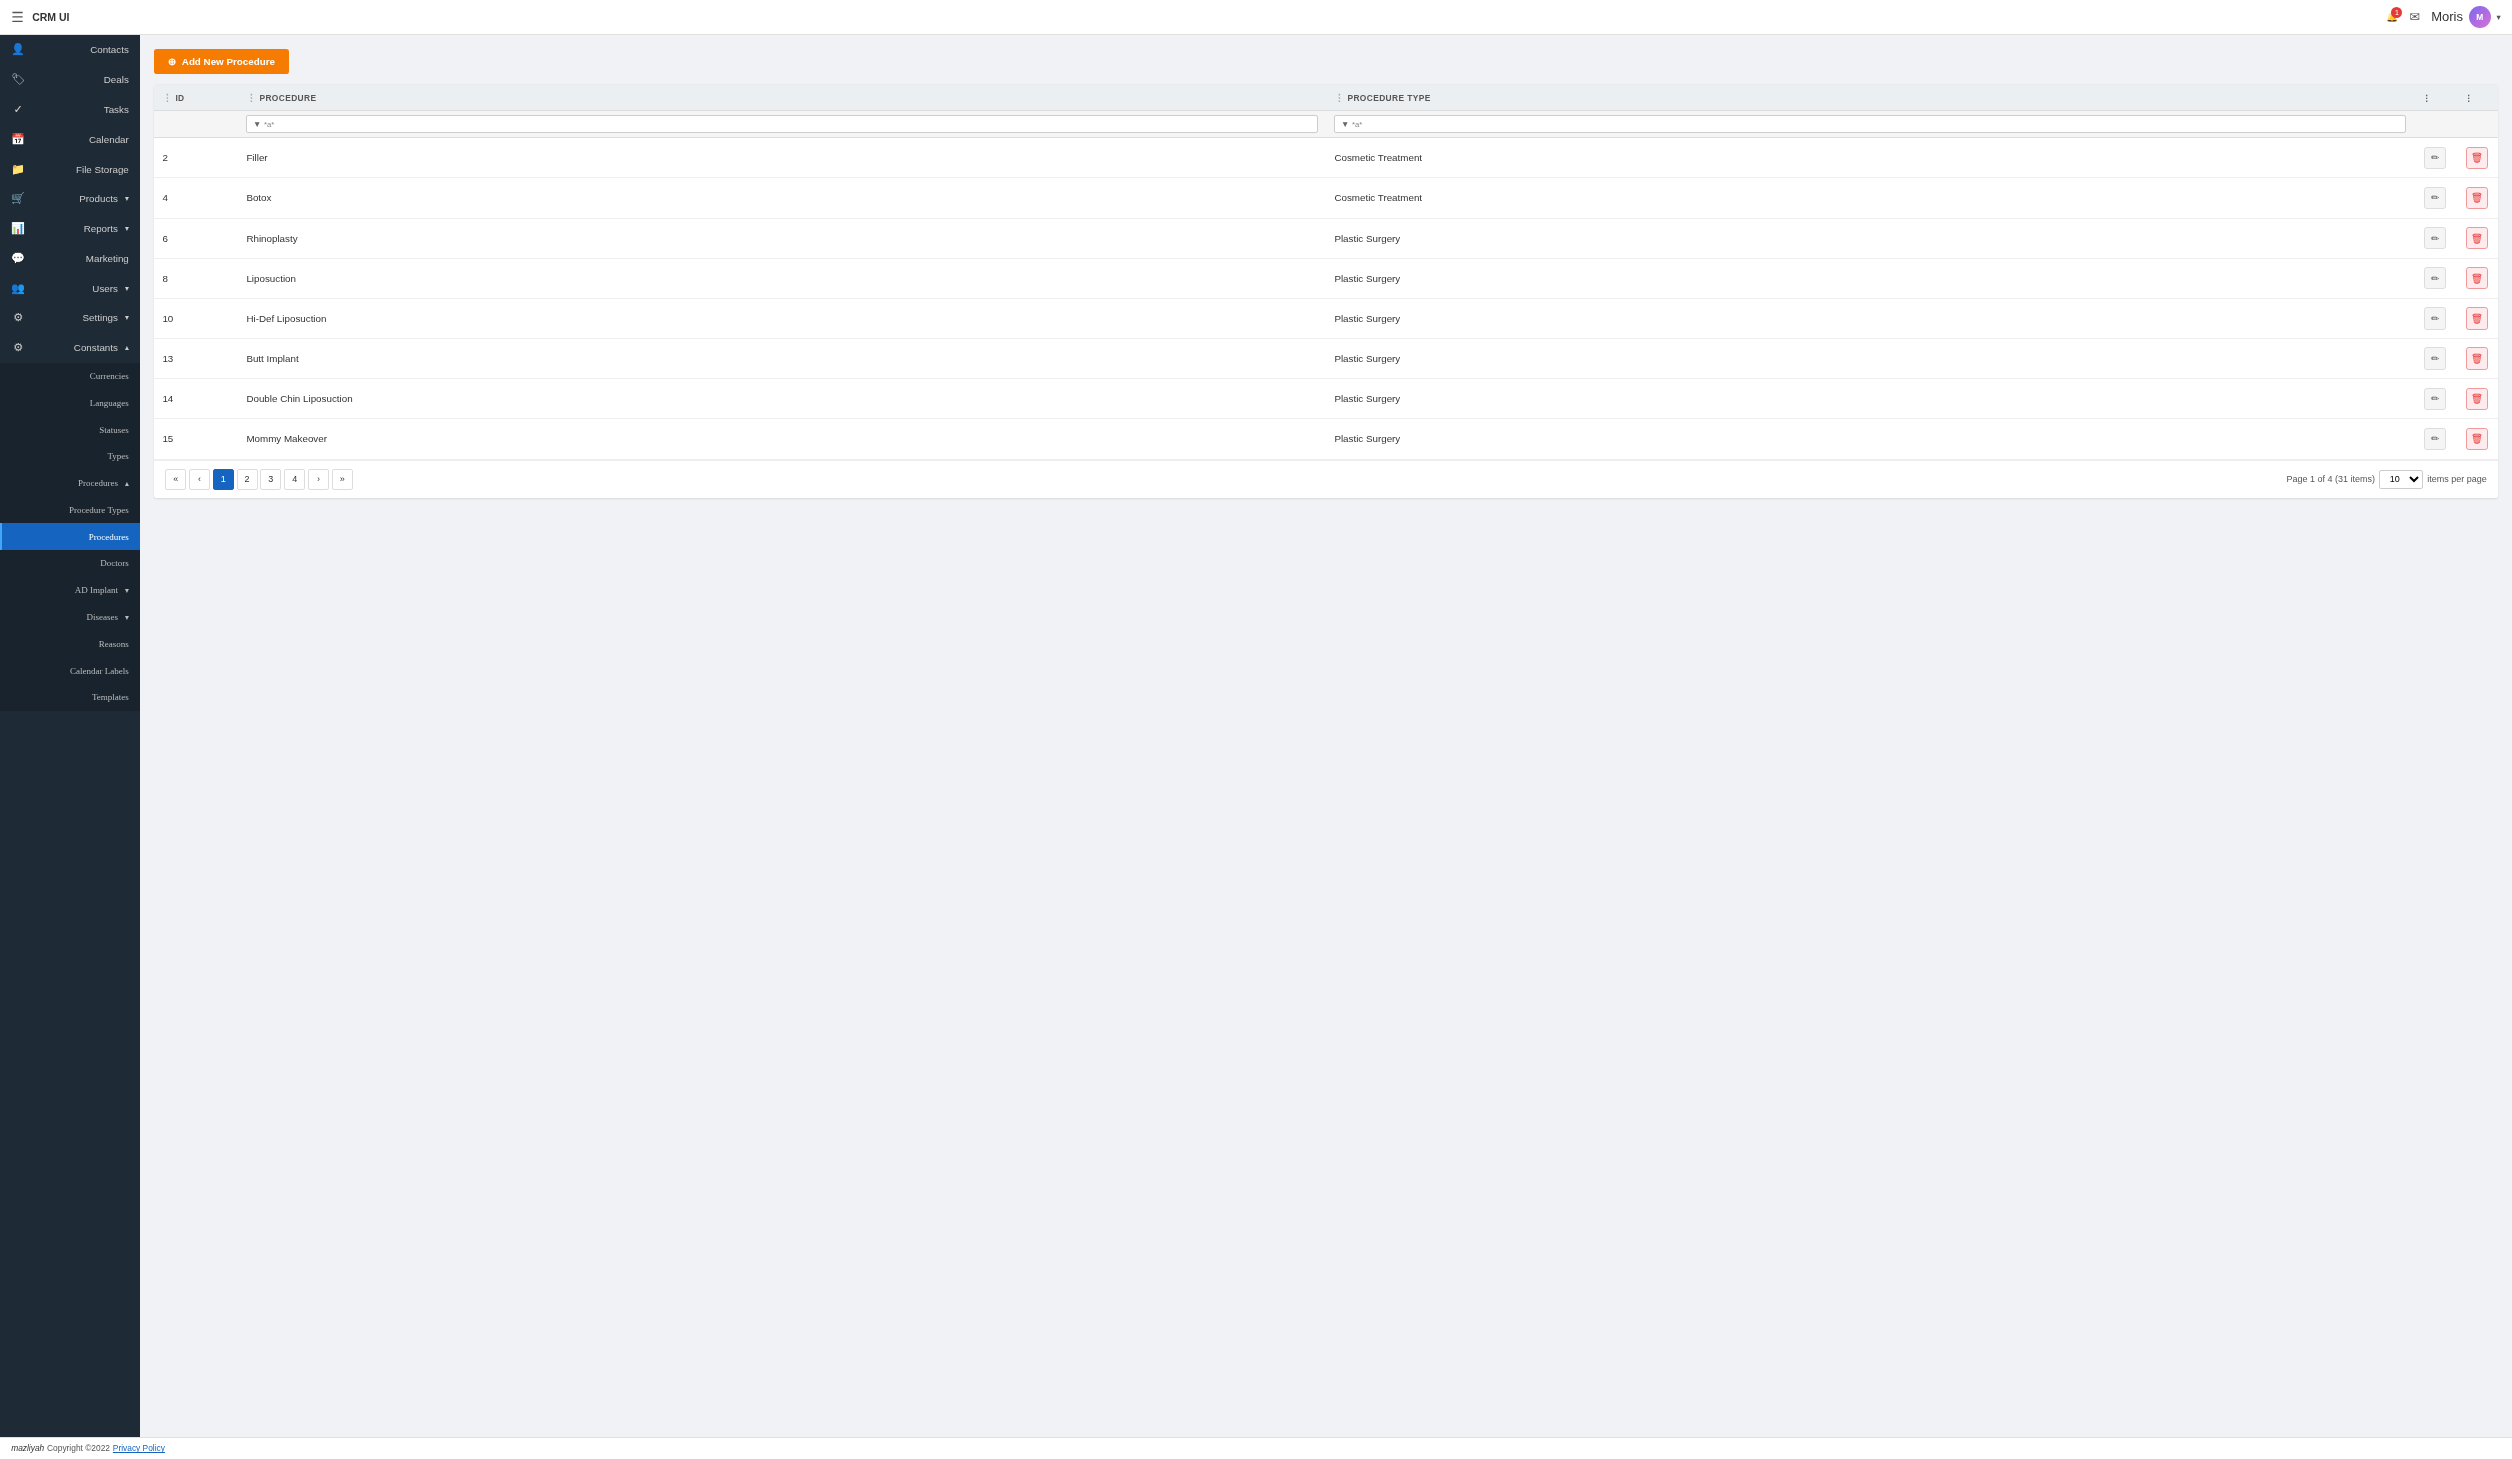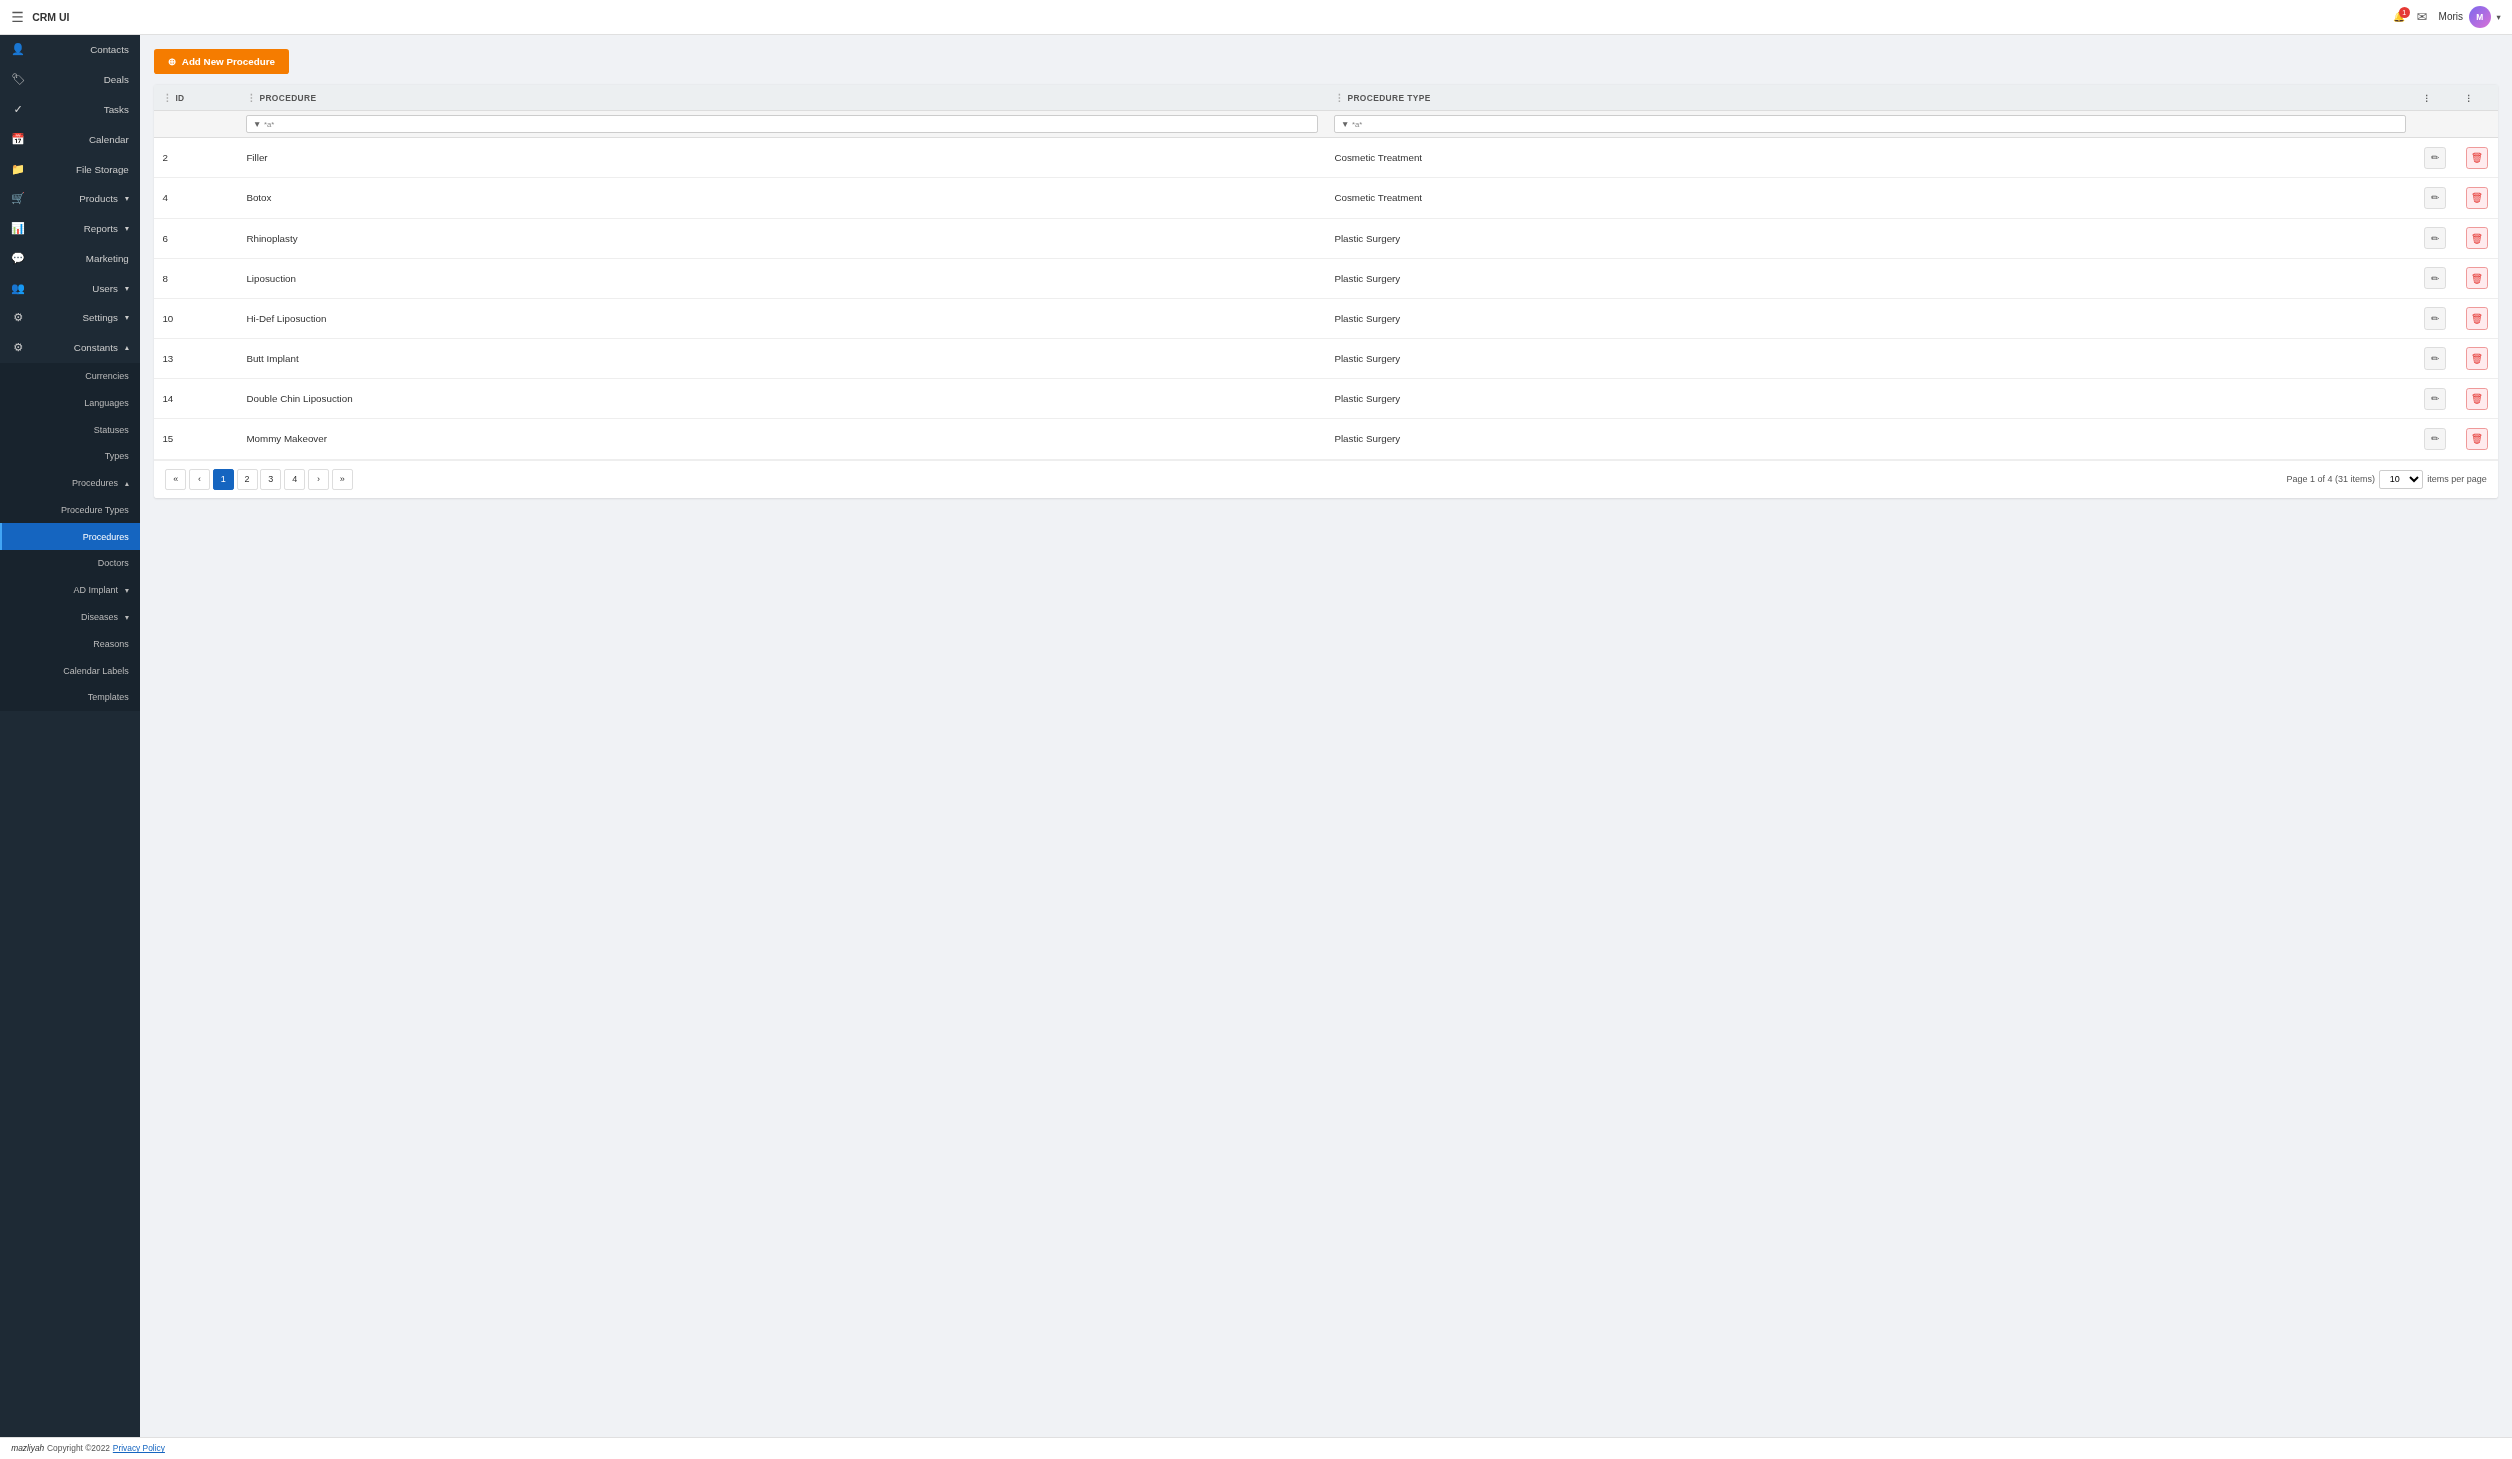--- a/index.html
+++ b/index.html
@@ -17,21 +17,21 @@
     .top-header-right { display: flex; align-items: center; gap: 11.2px; }
     .notif-btn { position: relative; cursor: pointer; }
     .notif-badge {
       position: absolute; top: -4.2px; right: -4.2px;
       background: #e53935; color: #fff; border-radius: 50%;
       font-size: 7px; width: 11.2px; height: 11.2px;
       display: flex; align-items: center; justify-content: center;
     }
     .mail-btn { cursor: pointer; color: #555; font-size: 12.6px; }
     .user-info { display: flex; align-items: center; gap: 5.6px; cursor: pointer; }
-    .user-name { font-size: 10px; color: #333; }
+    .user-name { font-size: 13px; color: #333; }
     .avatar {
       width: 22.4px; height: 22.4px; border-radius: 50%;
       background: linear-gradient(135deg, #7b68ee, #da70d6);
       display: flex; align-items: center; justify-content: center;
       color: white; font-size: 8.4px; font-weight: bold;
     }
     .chevron-down { font-size: 8.4px; color: #555; }
 
     
     .main-layout { display: flex; flex: 1; overflow: hidden; }
@@ -46,21 +46,21 @@
       display: flex; align-items: center; gap: 7px;
       padding: 8.4px 11.2px; cursor: pointer; font-size: 9.8px;
       color: #ccc; text-decoration: none;
     }
     .sidebar-item.active { background: #2a3a4a; color: #fff; }
     .sidebar-item .icon { font-size: 11.2px; min-width: 14px; text-align: center; }
     .sidebar-item .label { flex: 1; text-align: right; }
     .sidebar-item .arrow { font-size: 7.7px; }
 
     .sidebar-sub { background: #18232d; }
-    .sidebar-sub .sidebar-item { padding-left: 21px; font-size: 9px; color: #bbb; }
+    .sidebar-sub .sidebar-item { padding-left: 21px; font-size: 9px; color: #bbb; font-family: Liberation Serif, serif; }
     .sidebar-sub .sidebar-item.active { background: #1565c0; color: #fff; border-left: 2.1px solid #42a5f5; }
 
     
     .content { flex: 1; padding: 14px; overflow-y: auto; background: #f0f2f5; }
 
     
     .add-btn {
       display: inline-flex; align-items: center; gap: 5.6px;
       background: #f57c00; color: #fff; border: none;
       padding: 7px 14px; border-radius: 2.8px; cursor: pointer;

